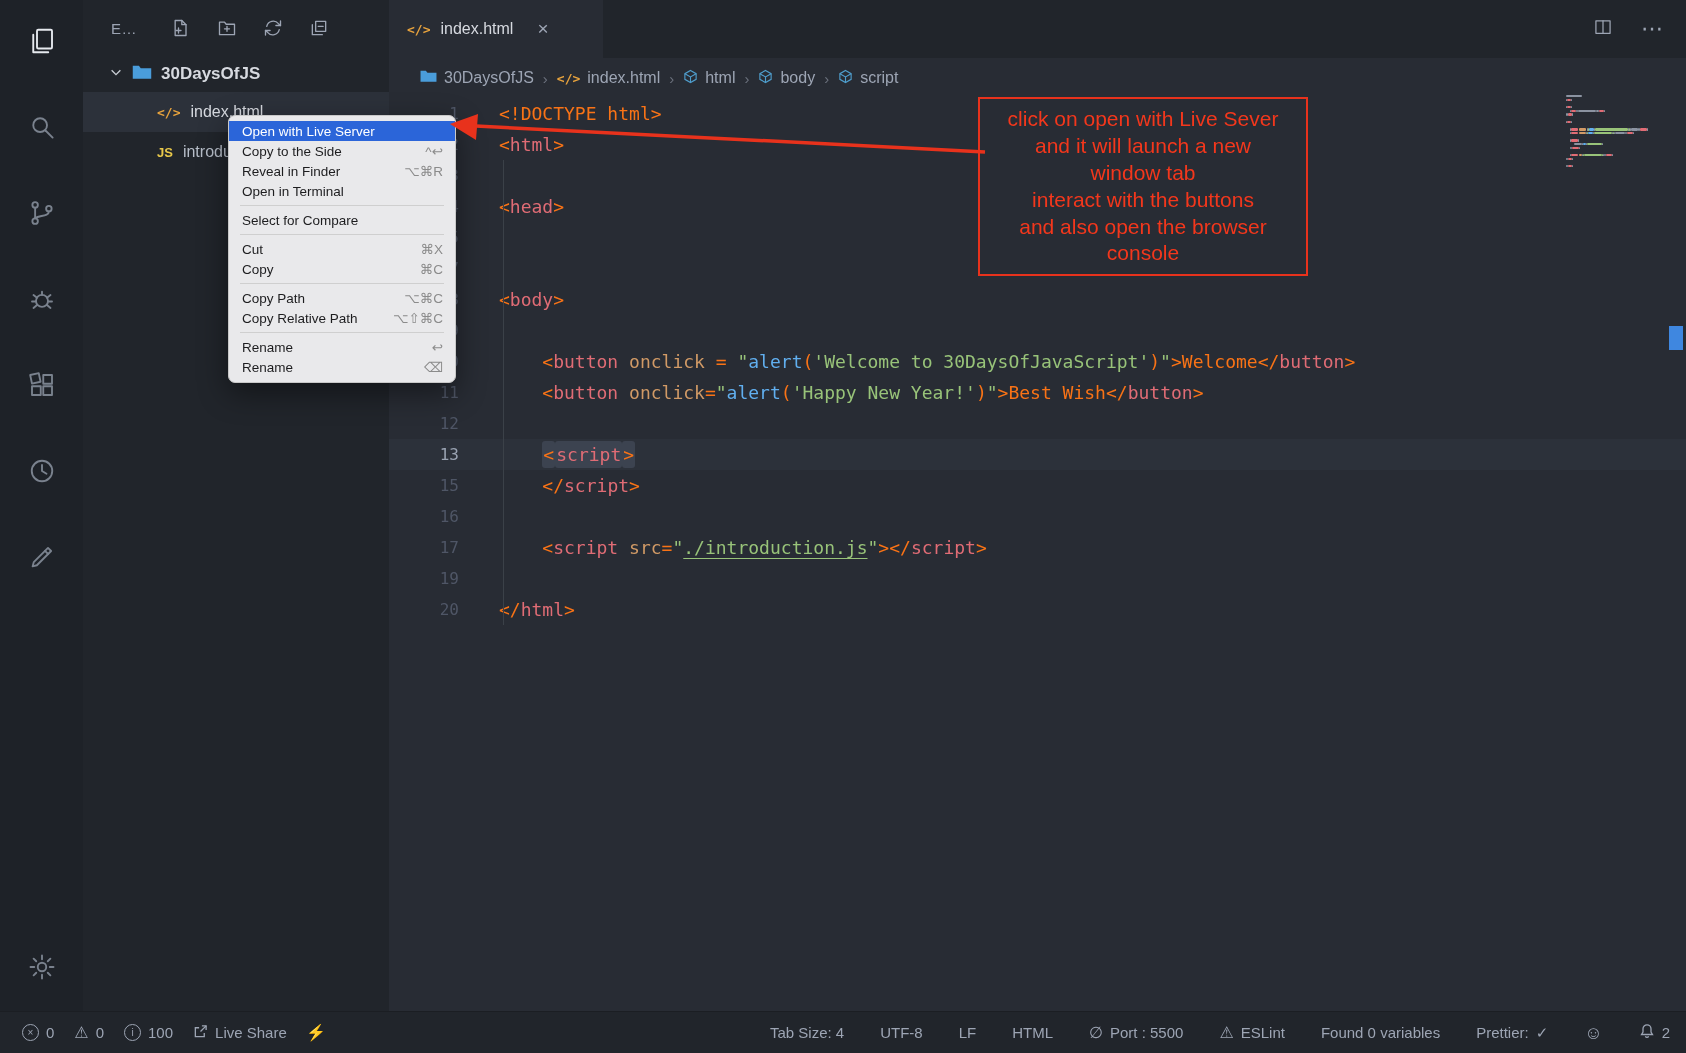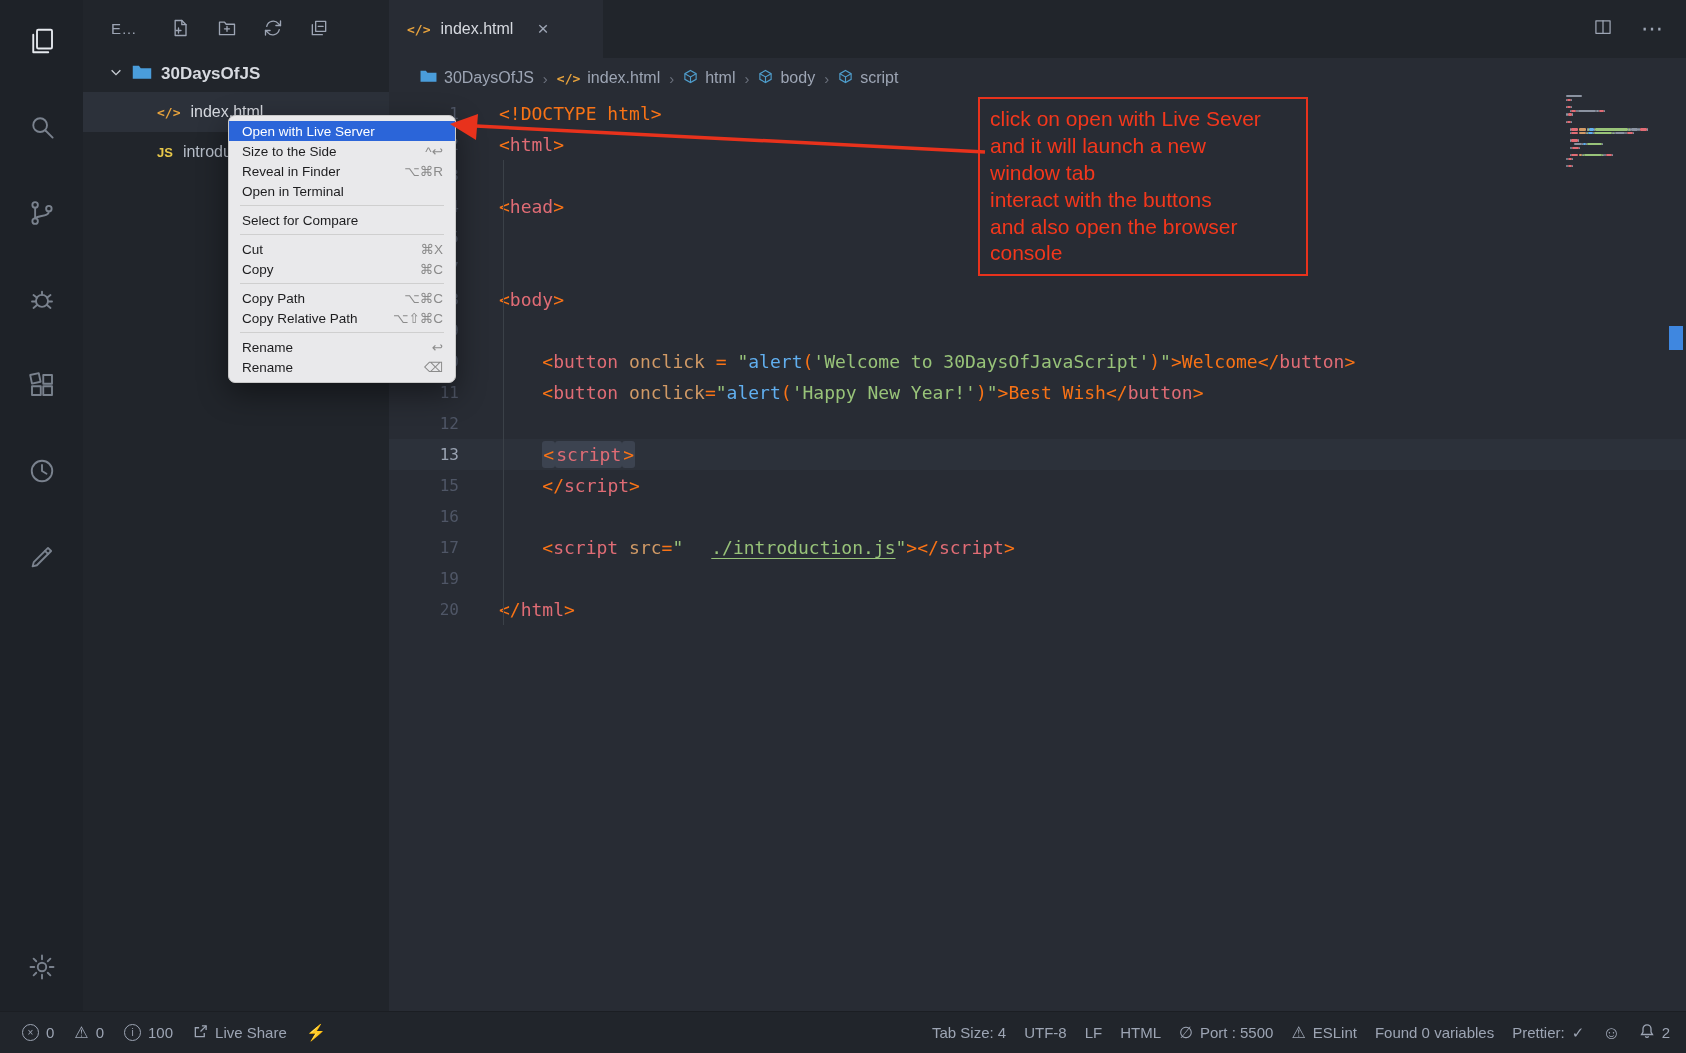--- a/index.html
+++ b/index.html
@@ -47,58 +47,58 @@
 
   .code-area{position:relative;font-family:"DejaVu Sans Mono",monospace;}
   .line{display:flex;height:31px;align-items:center;}
   .line.current{background:#2c313a;}
   .ln{flex:none;width:70px;text-align:right;padding-right:40px;color:#4f5666;
       font-size:16px;line-height:31px;}
   .line.current .ln{color:#9aa3b2;}
   .lc{white-space:pre;font-size:18px;line-height:31px;}
   .tok-p{color:#f97316}.tok-t{color:#e06c75}.tok-a{color:#d19a66}
   .tok-s{color:#98c379}.tok-f{color:#61afef}
-  .tok-u{color:#98c379;text-decoration:underline;text-underline-offset:4px;margin-left:28px;}
+  .tok-u{color:#98c379;text-decoration:underline;text-underline-offset:4px;}
   .tok-box{background:#3c4350;border-radius:3px;padding:3px 1px;}
   .indent-guide{position:absolute;left:114px;top:62px;width:1px;height:465px;background:#3b4148;}
 
   .minimap{position:absolute;right:20px;top:95px;width:100px;}
   .mrow{height:2.4px;margin-bottom:1.3px;white-space:nowrap;}
   .mtk{display:inline-block;height:2.4px;vertical-align:top;border-radius:1px;}
   .mm-sp{background:transparent}.mm-p{background:#8b93a1}.mm-t{background:#e06c75}
   .mm-a{background:#d19a66}.mm-s{background:#98c379}.mm-f{background:#61afef}.mm-u{background:#98c379}
   .overview-marker{position:absolute;right:3px;top:326px;width:14px;height:24px;background:#3f87e0;}
 
   
   .status-bar{position:absolute;left:0;right:0;bottom:0;height:42px;background:#21252b;
     border-top:1px solid #1b1e23;display:flex;align-items:center;font-size:15px;color:#9da5b4;
     padding:0 16px 0 22px;box-sizing:border-box;z-index:6;}
   .sb-left{display:flex;align-items:center;gap:20px;}
-  .sb-right{margin-left:auto;display:flex;align-items:center;gap:18px;}
+  .sb-right{margin-left:auto;display:flex;align-items:center;gap:36px;}
   .sb-item{display:inline-flex;align-items:center;gap:7px;cursor:pointer;white-space:nowrap;}
   .ci{display:inline-flex;width:15px;height:15px;border:1.2px solid currentColor;border-radius:50%;
       align-items:center;justify-content:center;font-size:10px;line-height:1;}
   .g15{font-size:16px;line-height:1;}
   .gc{color:#9da5b4;font-size:15px;}
 
   
   .context-menu{position:absolute;left:228px;top:115px;width:226px;background:#e9e9eb;
     border:1px solid #c8c8c8;border-radius:7px;box-shadow:0 10px 30px rgba(0,0,0,.45);
     padding:5px 0;z-index:50;font-size:13.5px;color:#1d1d1f;}
   .menu-item{display:flex;justify-content:space-between;align-items:center;height:20px;
     padding:0 12px 0 13px;cursor:pointer;white-space:nowrap;}
   .menu-item.highlighted{background:#2b65d9;color:#ffffff;}
   .menu-shortcut{color:#8b8b8b;margin-left:18px;}
   .menu-item.highlighted .menu-shortcut{color:#dfe7fb;}
   .menu-sep{height:1px;background:#cfcfcf;margin:4px 11px;}
 
   
   .annotation-box{position:absolute;left:978px;top:97px;width:330px;box-sizing:border-box;
     border:2.5px solid #e8321c;padding:7px 10px;z-index:55;background:transparent;
-    color:#f3371c;font-size:21px;line-height:1.28;text-align:left;white-space:pre-line;}
+    color:#f3371c;font-size:21px;line-height:1.28;text-align:center;white-space:pre-line;}
   .arrow-overlay{position:absolute;left:0;top:0;width:1686px;height:1053px;z-index:60;pointer-events:none;}
 </style>
 </head>
 <body>
 
 <div class="app">
 
   <div class="activity-bar">
     <div class="ab-top" id="ab-top">
         <div class="ab-item active">
@@ -425,21 +425,21 @@
         </span>
       </div>
   </div>
 
   <div class="context-menu" id="context-menu">
       <div class="menu-item highlighted">
         <span>Open with Live Server</span>
         <span class="menu-shortcut"></span>
       </div>
       <div class="menu-item">
-        <span>Size to the Side</span>
+        <span>Copy to the Side</span>
         <span class="menu-shortcut">^↩</span>
       </div>
       <div class="menu-item">
         <span>Reveal in Finder</span>
         <span class="menu-shortcut">⌥⌘R</span>
       </div>
       <div class="menu-item">
         <span>Open in Terminal</span>
         <span class="menu-shortcut"></span>
       </div>

